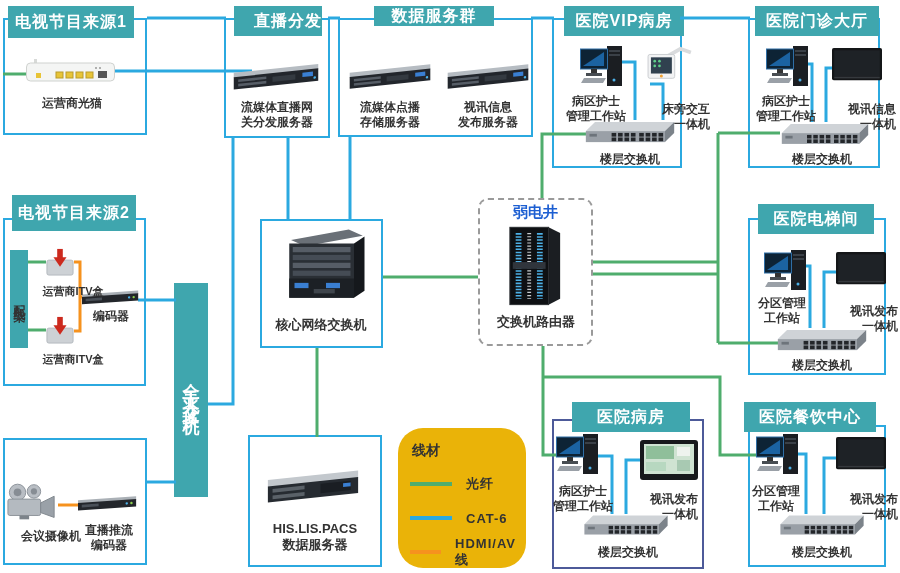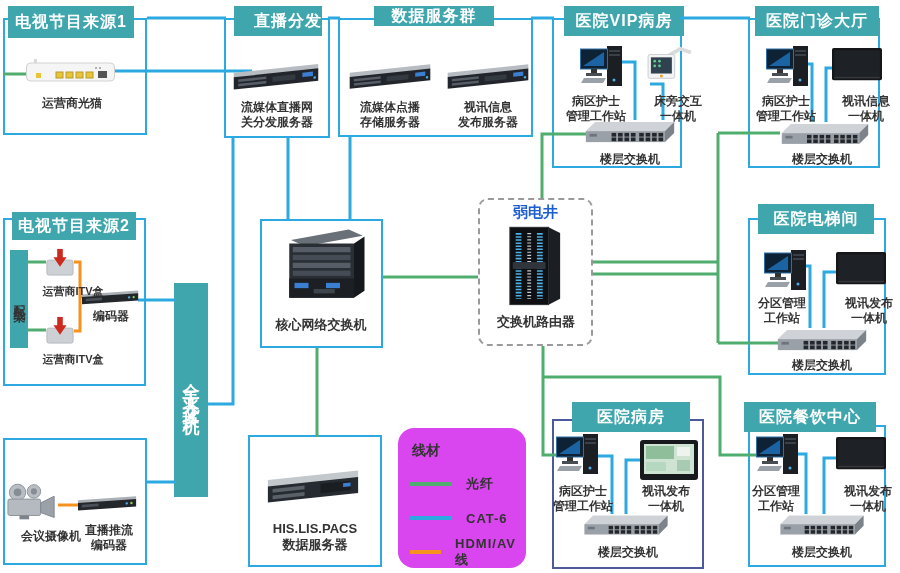--- a/index.html
+++ b/index.html
@@ -7,27 +7,27 @@
           font-family:"Liberation Sans","DejaVu Sans",sans-serif;}
   .box{position:absolute;background:#fff;border:2px solid #2BA9E0;z-index:1;box-sizing:border-box;}
   .box.navy{border-color:#4D5A99;}
   .dashedbox{position:absolute;background:#fff;border:2px dashed #9a9a9a;border-radius:10px;z-index:1;box-sizing:border-box;}
   .hdr{position:absolute;background:#3FA6AE;color:#fff;font-weight:bold;font-size:16px;letter-spacing:1px;
        display:flex;align-items:center;justify-content:center;z-index:3;box-sizing:border-box;}
   .vbar{position:absolute;background:#3FA6AE;z-index:2;display:flex;align-items:center;justify-content:center;box-sizing:border-box;}
   .vtext{writing-mode:vertical-rl;font-weight:bold;}
   .lbl{position:absolute;font-size:12px;line-height:1.25;font-weight:bold;color:#333;
        white-space:pre-line;text-align:center;z-index:6;}
-  .lbl.left{text-align:center;}
+  .lbl.left{text-align:right;margin-top:8px;}
   .lbl.small{font-size:11px;}
   .lbl.blue{color:#1D5FD2;font-size:15px;}
   .lbl.big{font-size:13px;}
   .dev{position:absolute;z-index:5;}
   #wires{position:absolute;left:0;top:0;z-index:4;pointer-events:none;}
-  .legend{position:absolute;background:#d946ef;border-radius:16px;z-index:2;padding:12px 10px 10px 12px;box-sizing:border-box;}
+  .legend{position:absolute;background:#eab308;border-radius:25px;z-index:2;padding:12px 10px 10px 12px;box-sizing:border-box;}
   .legend-title{font-size:14px;font-weight:bold;color:#333;margin:2px 0 14px 2px;}
   .legend-row{display:flex;align-items:center;height:20px;margin-bottom:14px;}
   .legend-row .sw{display:inline-block;width:42px;height:4px;margin-right:14px;}
   .legend-label{font-size:13px;font-weight:bold;color:#333;letter-spacing:1px;}
 </style>
 </head>
 <body>
 
 <div id="canvas">
 
@@ -204,21 +204,21 @@
       <span class="sw" style="background:#F6921E;"></span>
       <span class="legend-label">HDMI/AV线</span>
     </div>
   </div>
 
   <div class="hdr" style="left:8px;top:6px;width:126px;height:32px;">电视节目来源1</div>
   <div class="hdr" style="left:234px;top:6px;width:88px;height:30px;padding-left:20px;">直播分发</div>
   <div class="hdr" style="left:374px;top:6px;width:120px;height:20px;">数据服务群</div>
   <div class="hdr" style="left:755px;top:6px;width:124px;height:30px;">医院门诊大厅</div>
   <div class="hdr" style="left:564px;top:6px;width:120px;height:30px;">医院VIP病房</div>
-  <div class="hdr" style="left:12px;top:212px;width:124px;height:28px;">电视节目来源2</div>
+  <div class="hdr" style="left:12px;top:195px;width:124px;height:36px;">电视节目来源2</div>
   <div class="hdr" style="left:758px;top:204px;width:116px;height:30px;">医院电梯间</div>
   <div class="hdr" style="left:572px;top:402px;width:118px;height:30px;">医院病房</div>
   <div class="hdr" style="left:744px;top:402px;width:132px;height:30px;">医院餐饮中心</div>
 
   <svg id="wires" width="900" height="573">
     <g stroke="#2BA9E0" stroke-width="3" fill="none">
       <line x1="147" y1="18" x2="226" y2="18"></line>
       <line x1="328" y1="18" x2="340" y2="18"></line>
       <line x1="531" y1="18" x2="554" y2="18"></line>
       <line x1="680" y1="18" x2="750" y2="18"></line>

